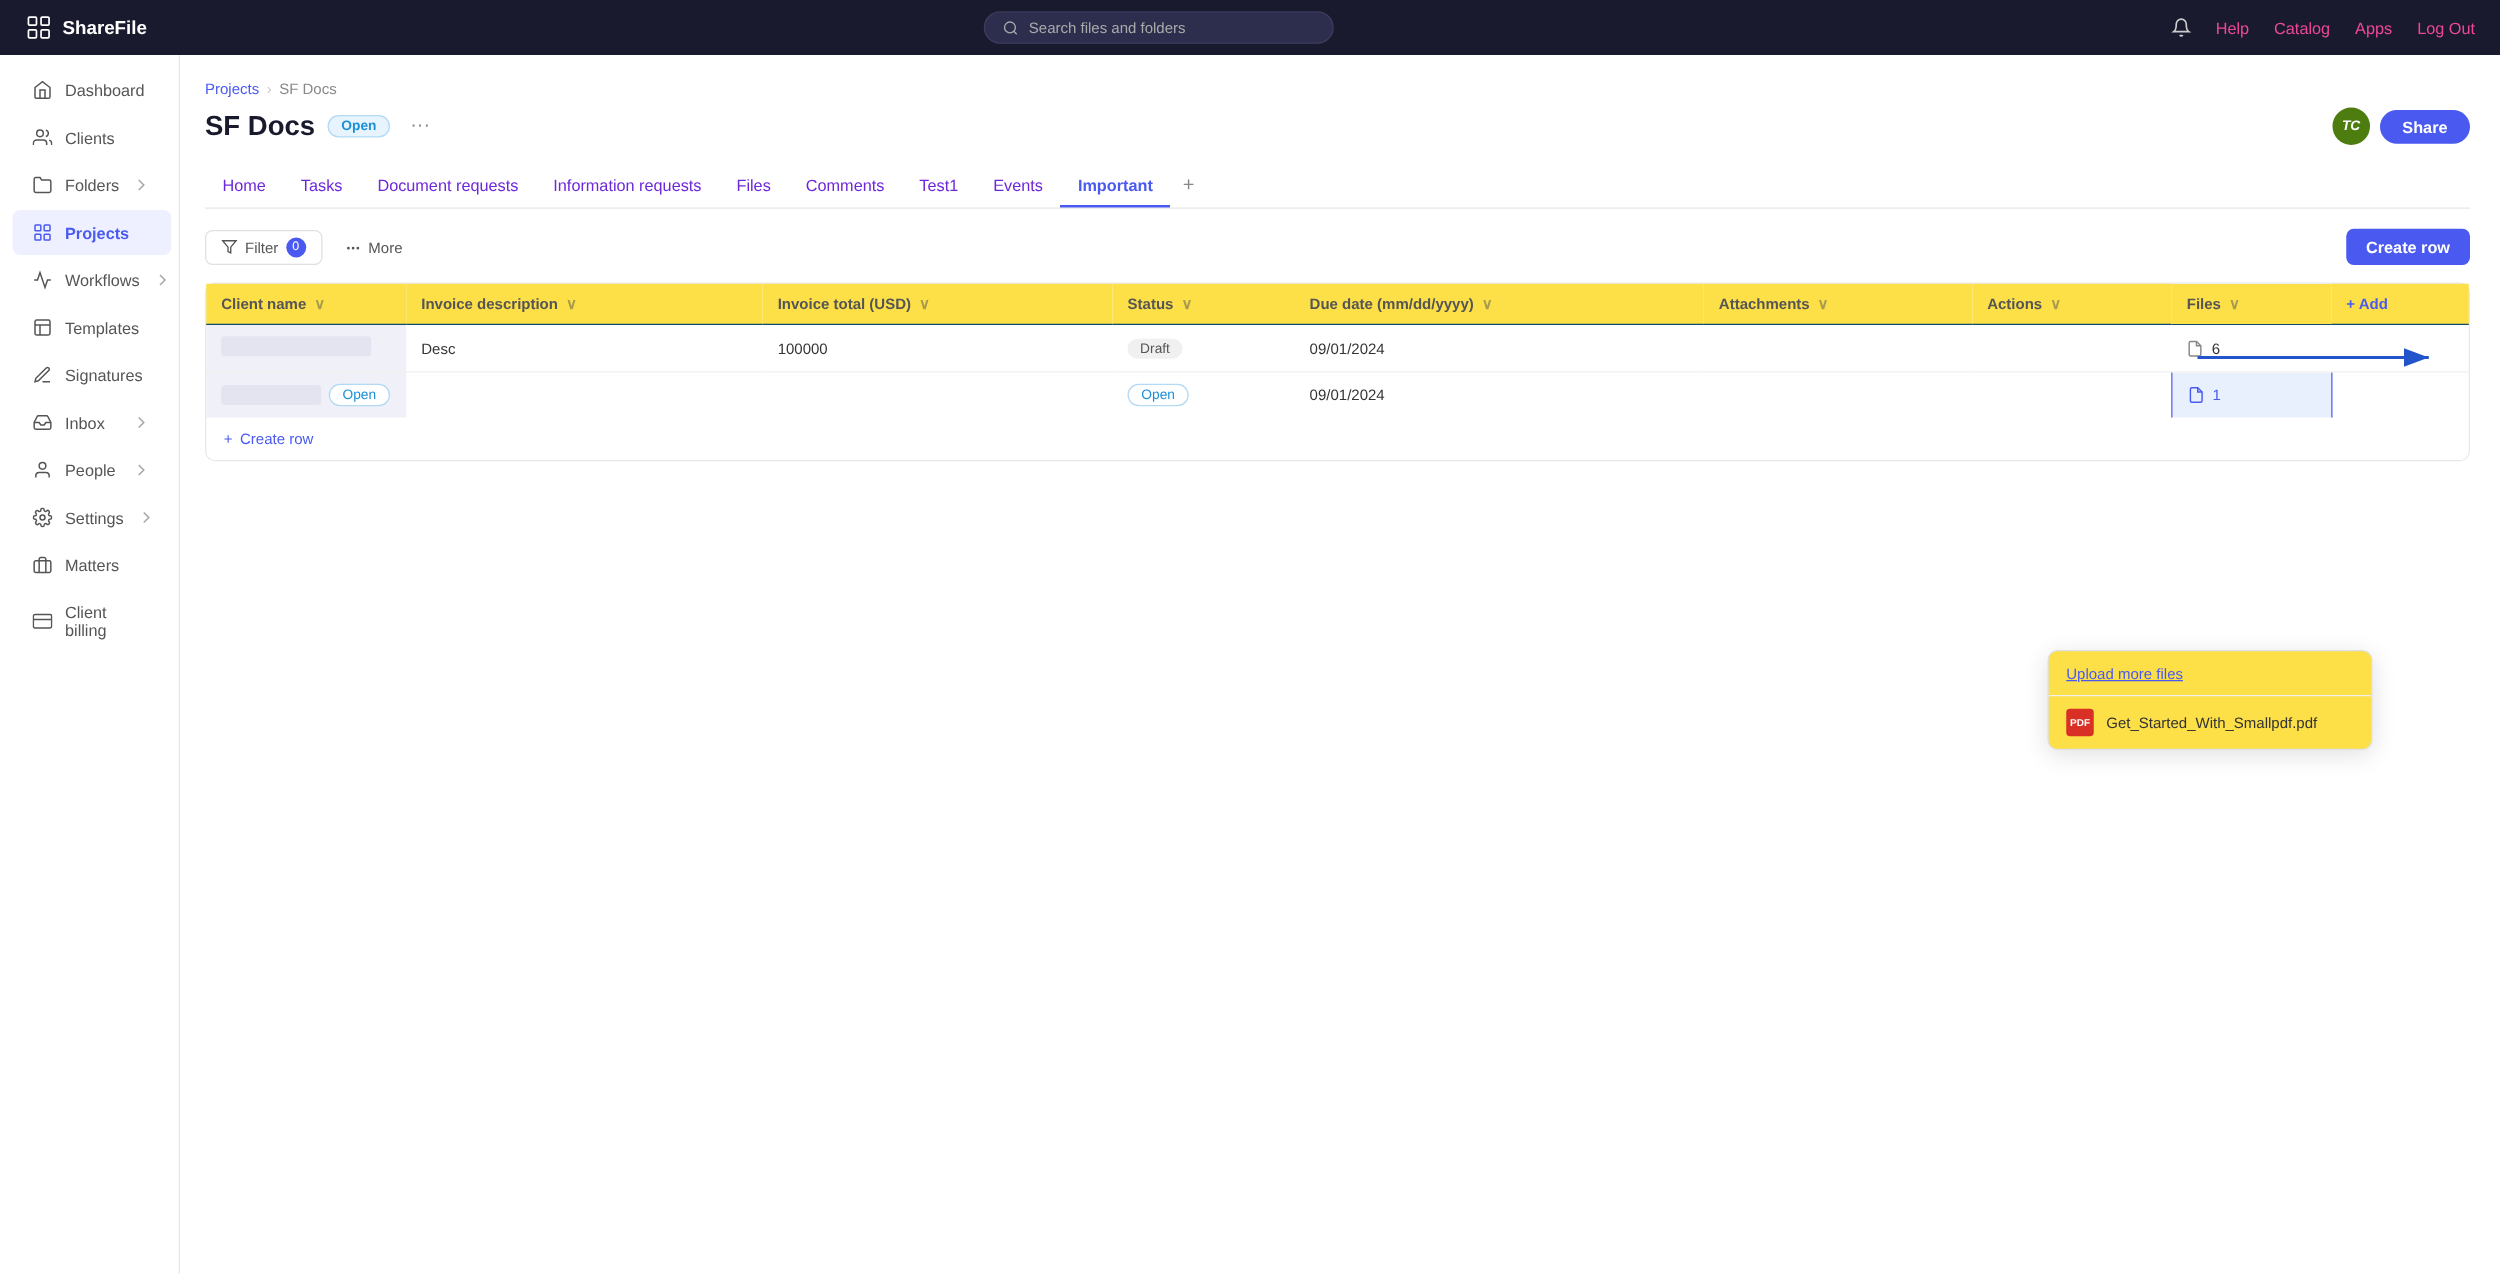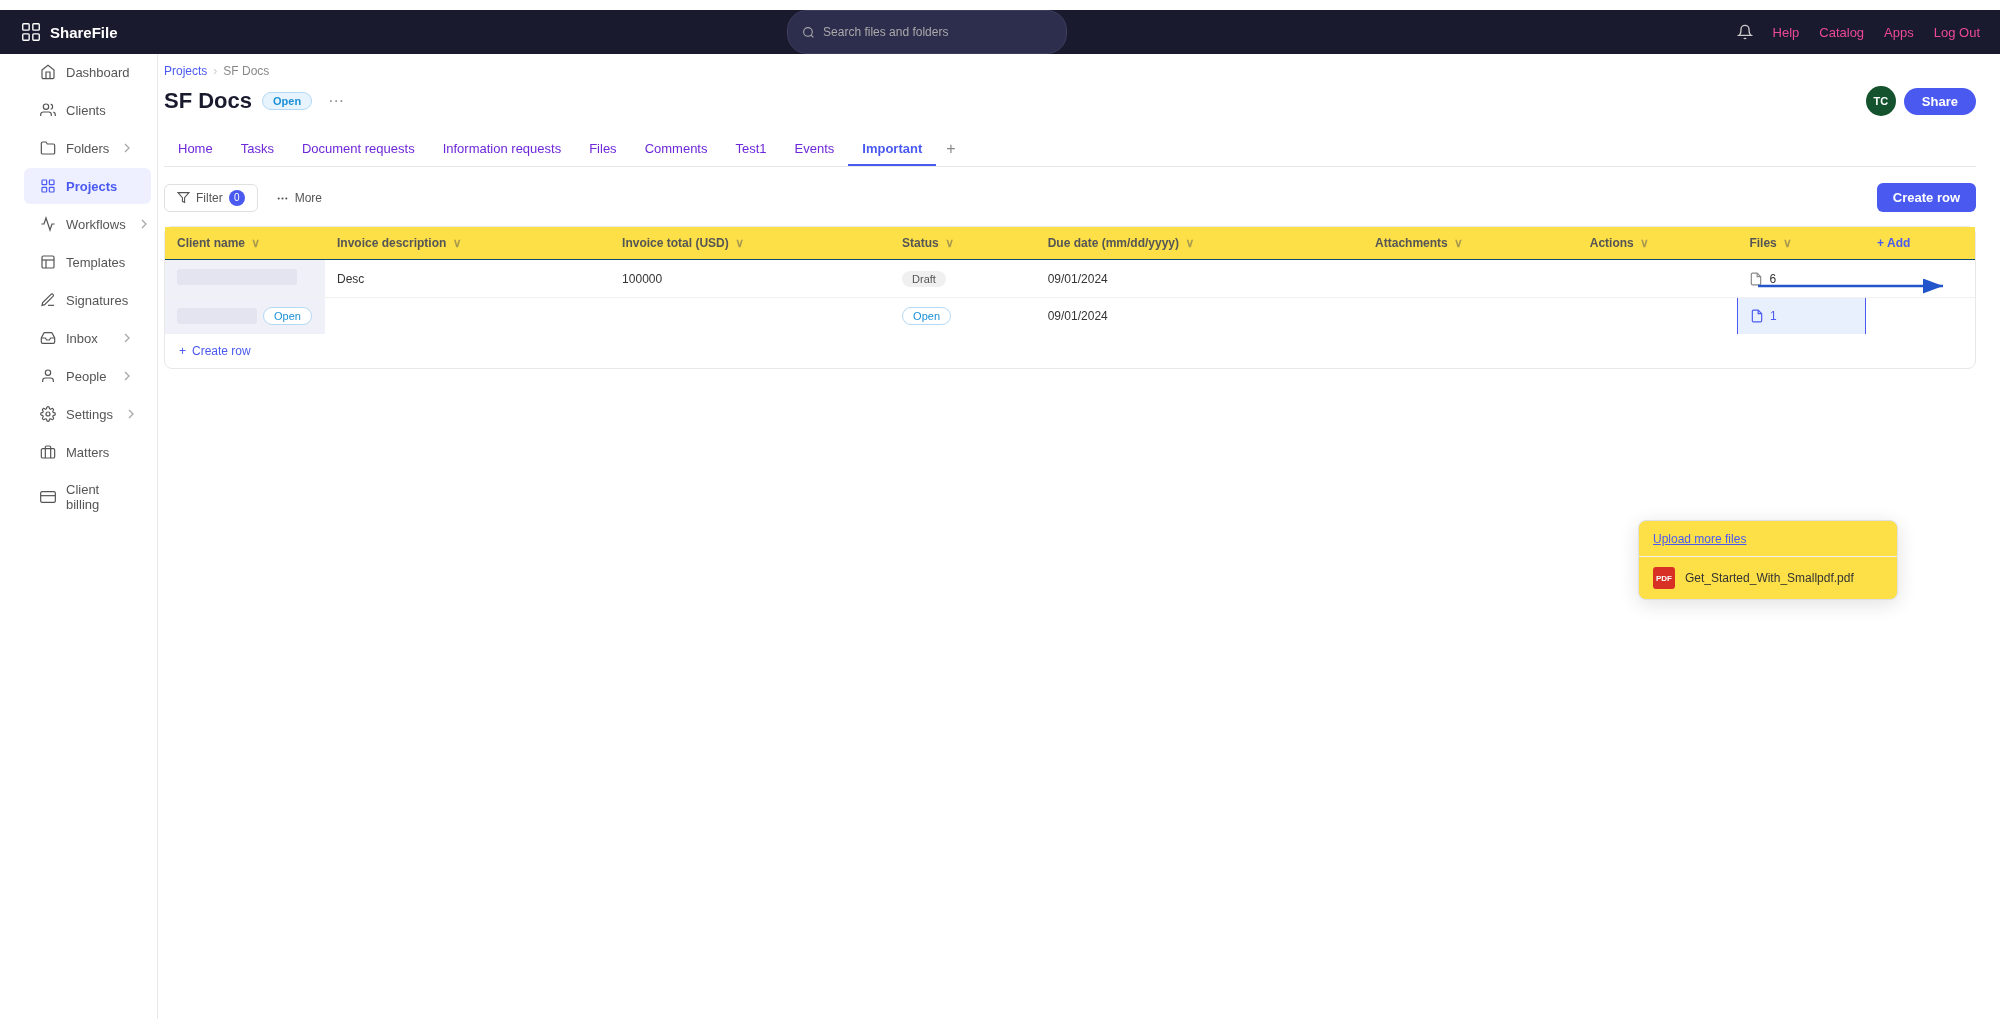--- a/index.html
+++ b/index.html
@@ -3,26 +3,26 @@
   <meta charset="utf-8">
   <style>
     * { box-sizing: border-box; margin: 0; padding: 0; }
     body { font-family: -apple-system, BlinkMacSystemFont, 'Segoe UI', sans-serif; font-size: 13px; background: #fff; color: #333; height: 1019px; overflow: hidden; }
 
     
     .topnav {
       height: 44px;
       background: #1a1a2e;
       display: flex;
+      align-items: center;
       padding: 0 20px;
       gap: 16px;
       position: fixed;
       top: 0; left: 0; right: 0;
       z-index: 100;
-      margin-top: 10px;
     }
     .topnav-logo {
       display: flex;
       align-items: center;
       gap: 8px;
       color: #fff;
       font-weight: 600;
       font-size: 15px;
       flex: 0 0 auto;
     }
@@ -50,21 +50,21 @@
       gap: 20px;
       color: #ec4899;
       font-size: 13px;
     }
     .topnav-right span { cursor: pointer; }
 
     
     .sidebar {
       position: fixed;
       top: 44px;
-      left: 18px;
+      left: 4px;
       width: 140px;
       bottom: 0;
       background: #fff;
       border-right: 1px solid #e8e8e8;
       overflow-y: auto;
       z-index: 50;
     }
     .sidebar-item {
       display: flex;
       align-items: center;
@@ -141,28 +141,29 @@
       font-weight: 600;
       cursor: pointer;
       display: flex;
       align-items: center;
       gap: 6px;
     }
     .tc-avatar {
       width: 30px;
       height: 30px;
       border-radius: 50%;
-      background: #14532d;
+      background: #4d7c0f;
       color: #fff;
       display: flex;
       align-items: center;
       justify-content: center;
       font-size: 11px;
       font-weight: 700;
       margin-left: auto;
+      font-style: italic;
     }
     .top-right-actions {
       margin-left: auto;
       display: flex;
       align-items: center;
       gap: 8px;
     }
 
     
     .tabs {

